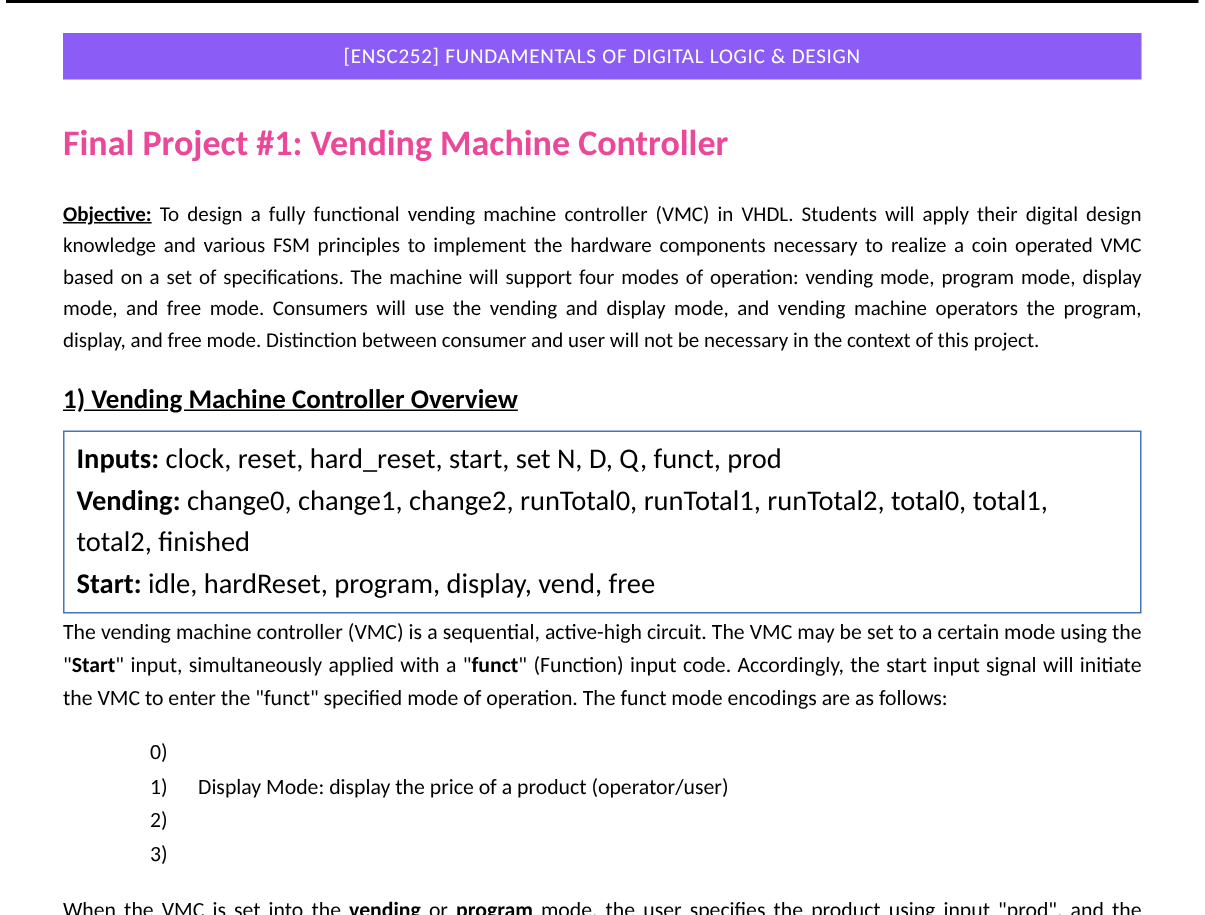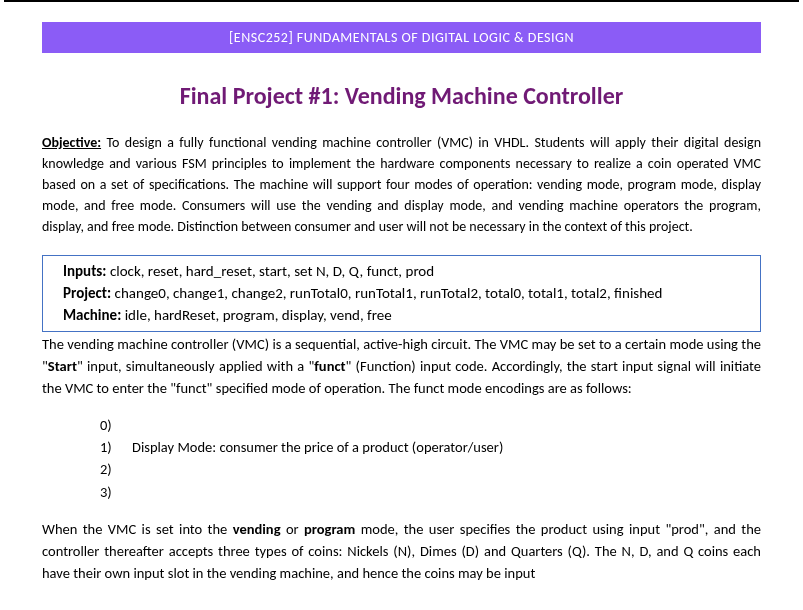--- a/index.html
+++ b/index.html
@@ -23,46 +23,45 @@
     .header-bar {
       background: #8b5cf6;
       color: #fff;
       text-align: center;
       padding: 7px 0;
       font-size: 14px;
       letter-spacing: 0.5px;
       margin-bottom: 28px;
     }
     .title {
-      text-align: center;
       font-weight: bold;
       font-size: 24px;
-      color: #701a75;
+      color: #ec4899;
       margin-bottom: 22px;
     }
     .objective-block {
       font-size: 14px;
       line-height: 1.5;
       text-align: justify;
       margin-bottom: 18px;
     }
     .objective-label {
       font-weight: bold;
       text-decoration: underline;
     }
     .section-heading {
       font-weight: bold;
       text-decoration: underline;
       font-size: 18px;
       margin-bottom: 10px;
     }
     .io-box {
       border: 1.5px solid #4472c4;
-      padding: 5px 20px;
-      font-size: 15px;
+      padding: 5px 8px;
+      font-size: 19px;
       line-height: 1.45;
       margin-bottom: 2px;
     }
     .io-label {
       font-weight: bold;
     }
     .overview-para {
       font-size: 14.5px;
       line-height: 1.5;
       text-align: justify;
@@ -95,44 +94,45 @@
 <div class="page">
 
   <div class="header-bar">[ENSC252] FUNDAMENTALS OF DIGITAL LOGIC &amp; DESIGN</div>
 
   <h1 class="title">Final Project #1: Vending Machine Controller</h1>
 
   <p class="objective-block">
     <span class="objective-label">Objective:</span><span> To design a fully functional vending machine controller (VMC) in VHDL. Students will apply their digital design knowledge and various FSM principles to implement the hardware components necessary to realize a coin operated VMC based on a set of specifications. The machine will support four modes of operation: vending mode, program mode, display mode, and free mode. Consumers will use the vending and display mode, and vending machine operators the program, display, and free mode. Distinction between consumer and user will not be necessary in the context of this project.</span>
   </p>
 
+  <h2 class="section-heading">1) Vending Machine Controller Overview</h2>
 
   <div class="io-box">
     <div>
       <span class="io-label">Inputs:</span><span> clock, reset, hard_reset, start, set N, D, Q, funct, prod</span>
     </div>
     <div>
-      <span class="io-label">Project:</span><span> change0, change1, change2, runTotal0, runTotal1, runTotal2, total0, total1, total2, finished</span>
+      <span class="io-label">Vending:</span><span> change0, change1, change2, runTotal0, runTotal1, runTotal2, total0, total1, total2, finished</span>
     </div>
     <div>
-      <span class="io-label">Machine:</span><span> idle, hardReset, program, display, vend, free</span>
+      <span class="io-label">Start:</span><span> idle, hardReset, program, display, vend, free</span>
     </div>
   </div>
 
   <p class="overview-para">
     <span>The vending machine controller (VMC) is a sequential, active-high circuit. The VMC may be set to a certain mode using the "</span><span class="b">Start</span><span>" input, simultaneously applied with a "</span><span class="b">funct</span><span>" (Function) input code. Accordingly, the start input signal will initiate the VMC to enter the "funct" specified mode of operation. The funct mode encodings are as follows:</span>
   </p>
 
   <div class="mode-list">
     <div class="mode-item">
       <span class="mode-num">0)</span>
     </div>
     <div class="mode-item">
       <span class="mode-num">1)</span>
-      <span>Display Mode: consumer the price of a product (operator/user)</span>
+      <span>Display Mode: display the price of a product (operator/user)</span>
     </div>
     <div class="mode-item">
       <span class="mode-num">2)</span>
     </div>
     <div class="mode-item">
       <span class="mode-num">3)</span>
     </div>
   </div>
 
   <p class="final-para">

